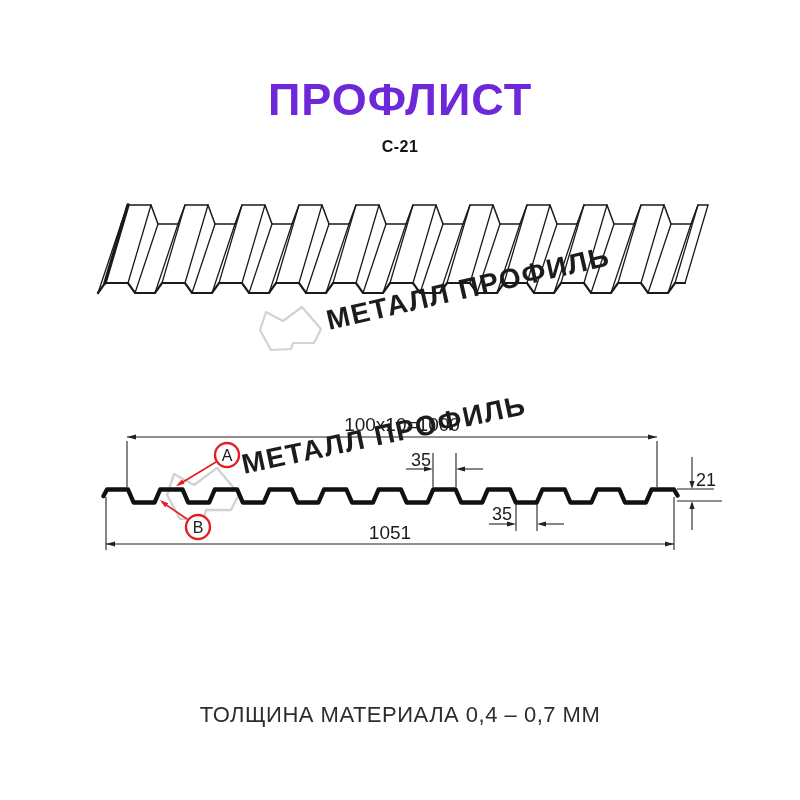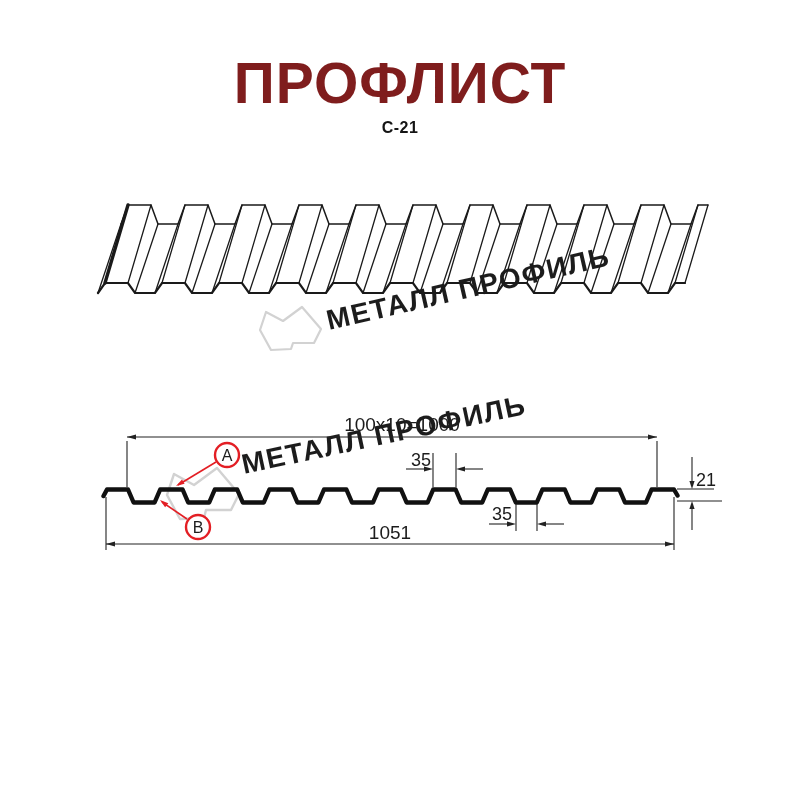--- a/index.html
+++ b/index.html
@@ -1,19 +1,19 @@
 <!DOCTYPE html>
 <html><head>
 <meta charset="utf-8">
 <style>
   html,body{margin:0;padding:0;background:#fff;}
   .page{position:relative;width:800px;height:800px;background:#ffffff;overflow:hidden;
         font-family:"Liberation Sans",sans-serif;}
   .hdr{position:absolute;top:61px;left:0;width:800px;text-align:center;}
-  .hdr h1{margin:0;font-size:57px;line-height:45px;font-weight:800;letter-spacing:1px;color:#7f1d1d;}
+  .hdr h1{margin:16px;font-size:45px;line-height:45px;font-weight:800;letter-spacing:1px;color:#6d28d9;}
   .hdr .code{margin-top:13px;font-size:16px;font-weight:600;letter-spacing:.5px;color:#141414;}
   .ftr{position:absolute;top:702px;left:0;width:800px;text-align:center;
        font-size:22px;font-weight:500;letter-spacing:.5px;color:#2d2d2d;}
   svg.draw{position:absolute;left:0;top:0;}
   svg text{font-family:"Liberation Sans",sans-serif;fill:#1c1c1c;}
   .dimtxt{font-size:19px;}
   .dimtxt-s{font-size:18px;}
   .wmtxt{font-size:28px;font-weight:700;letter-spacing:1.5px;}
   .abtxt{font-size:16px;font-weight:500;}
 </style>
@@ -151,13 +151,16 @@
       </g>
       <g>
         <line x1="187" y1="519" x2="162" y2="502"></line>
         <polygon fill="#e31e24" stroke="none" points="160,500 168.3,503.2 165.1,507.3"></polygon>
         <circle cx="198" cy="527" r="12" fill="#ffffff" stroke-width="2.4"></circle>
         <text class="abtxt" x="198" y="533" text-anchor="middle" fill="#e31e24" stroke="none">B</text>
       </g>
     </g>
   </svg>
 
+  <div class="ftr">
+    <span>ТОЛЩИНА МАТЕРИАЛА 0,4 – 0,7 ММ</span>
+  </div>
 </div>
 
 </body></html>

